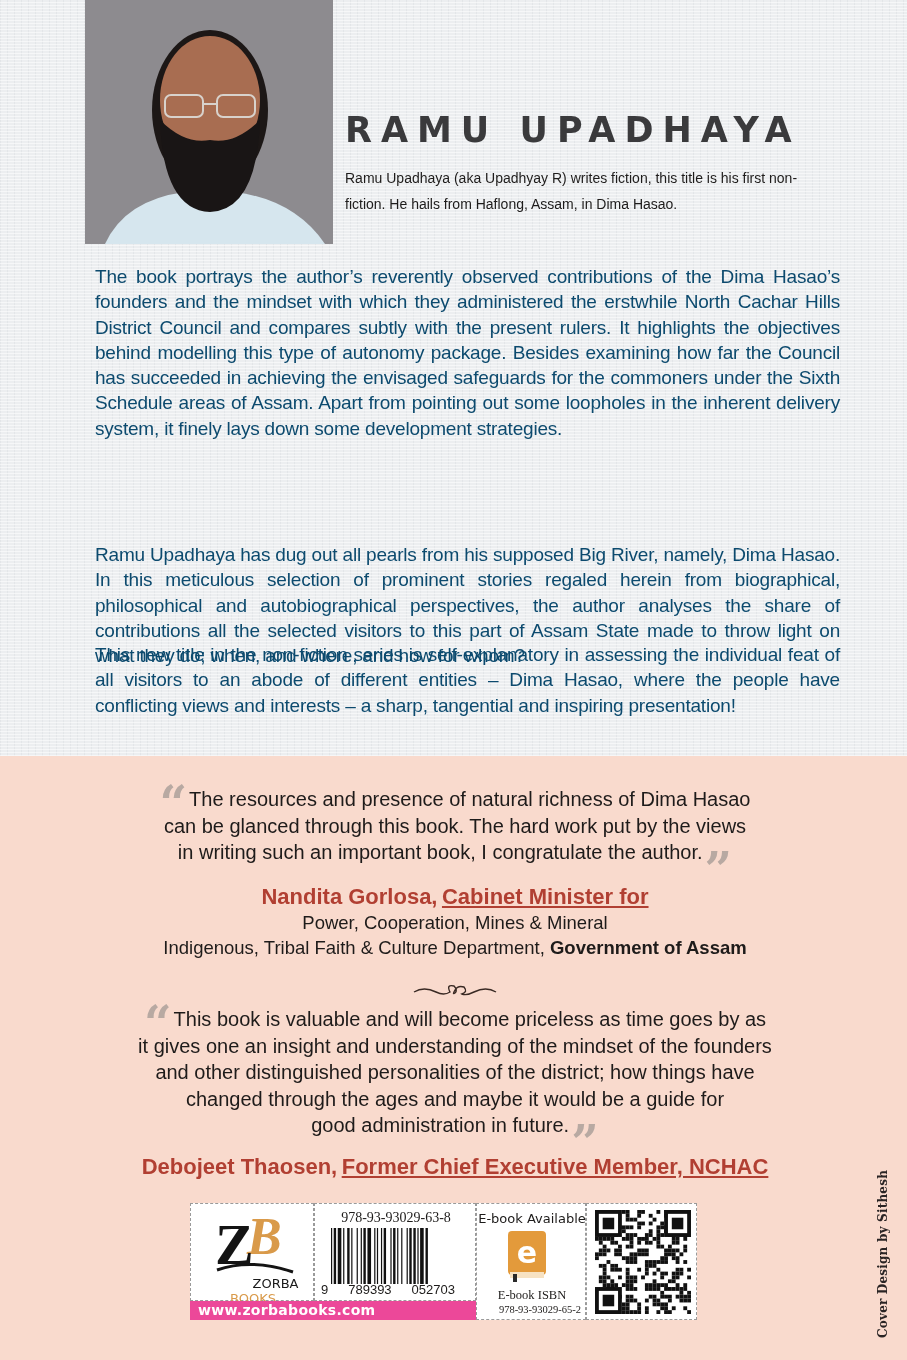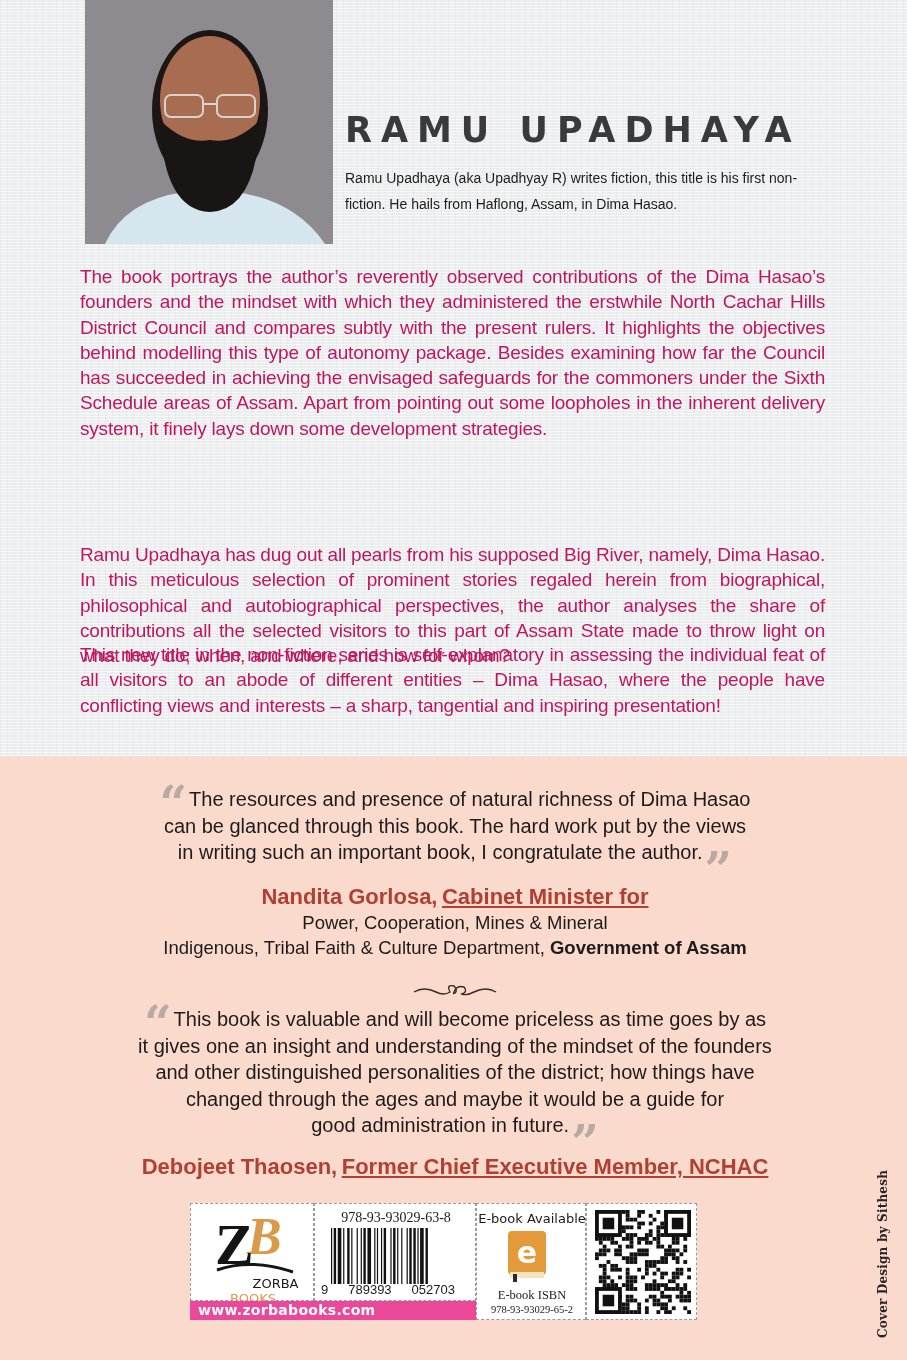--- a/index.html
+++ b/index.html
@@ -30,22 +30,22 @@
     position: absolute; left: 345px; top: 110px;
     font-size: 35px; font-weight: bold; letter-spacing: 9px; color: #3a3a3c;
     font-family: "DejaVu Sans", sans-serif;
   }
   .author-bio {
     position: absolute; left: 345px; top: 166px; width: 480px;
     font-size: 14px; line-height: 25.5px; color: #1e1c1b;
     font-family: "Liberation Sans Narrow", "Liberation Sans", sans-serif;
   }
   .body-text {
-    position: absolute; left: 80px; width: 745px;
-    font-size: 19px; line-height: 25.3px; text-align: justify; color: #be185d;
+    position: absolute; left: 95px; width: 745px;
+    font-size: 19px; line-height: 25.3px; text-align: justify; color: #0c4a6e;
     letter-spacing: -0.2px;
   }
   .p1 { top: 264px; }
   .p2 { top: 506px; margin-top: 36px; }
   .p3 { top: 642px; }
 
   .quote {
     position: absolute; left: 60px; width: 790px; text-align: center;
     font-size: 20px; line-height: 26.5px; color: #1e1b1a;
   }
@@ -90,21 +90,21 @@
   .zb { position: absolute; left: 20px; top: 8px; width: 86px; height: 62px; }
   .zorba-text { position: absolute; left: 0; width: 124px; top: 72px; text-align: center; font-size: 13px; font-family: "DejaVu Sans", sans-serif; }
   .zorba-text .z1 { color: #1a1a1a; margin-left: 45px; }
   .zorba-text .z2 { color: #d99a4a; }
   .isbn-top { position: absolute; left: 0; width: 162px; top: 6px; text-align: center; font-family: "Liberation Serif", serif; font-size: 14px; }
   .barcode { position: absolute; left: 14px; top: 24px; width: 138px; height: 56px; }
   .isbn-digits { position: absolute; left: 6px; top: 78px; width: 156px; font-size: 13px; font-family: "Liberation Sans", sans-serif; display: flex; justify-content: space-between; padding-right: 22px; }
   .ebook-title { position: absolute; left: 0; width: 110px; top: 7px; text-align: center; font-size: 13px; font-family: "DejaVu Sans", sans-serif; }
   .ebook-icon { position: absolute; left: 30px; top: 26px; width: 40px; height: 52px; }
   .ebook-isbn-label { position: absolute; left: 0; width: 110px; top: 84px; text-align: center; font-size: 12.5px; font-family: "Liberation Serif", serif; }
-  .ebook-isbn { position: absolute; left: 0; width: 110px; top: 100px; text-align: center; font-size: 10.5px; font-family: "Liberation Serif", serif; }
+  .ebook-isbn { position: absolute; left: 8px; width: 110px; top: 100px; text-align: center; font-size: 10.5px; font-family: "Liberation Serif", serif; }
   .qr { position: absolute; left: 8px; top: 6px; width: 96px; height: 104px; }
   .credit {
     position: absolute; left: 876px; top: 1338px; transform-origin: left top; transform: rotate(-90deg);
     font-family: "DejaVu Serif", serif; font-weight: bold; font-size: 12px; color: #2a2424;
     white-space: nowrap; letter-spacing: 0.2px;
   }
 </style>
 </head>
 <body>
 

